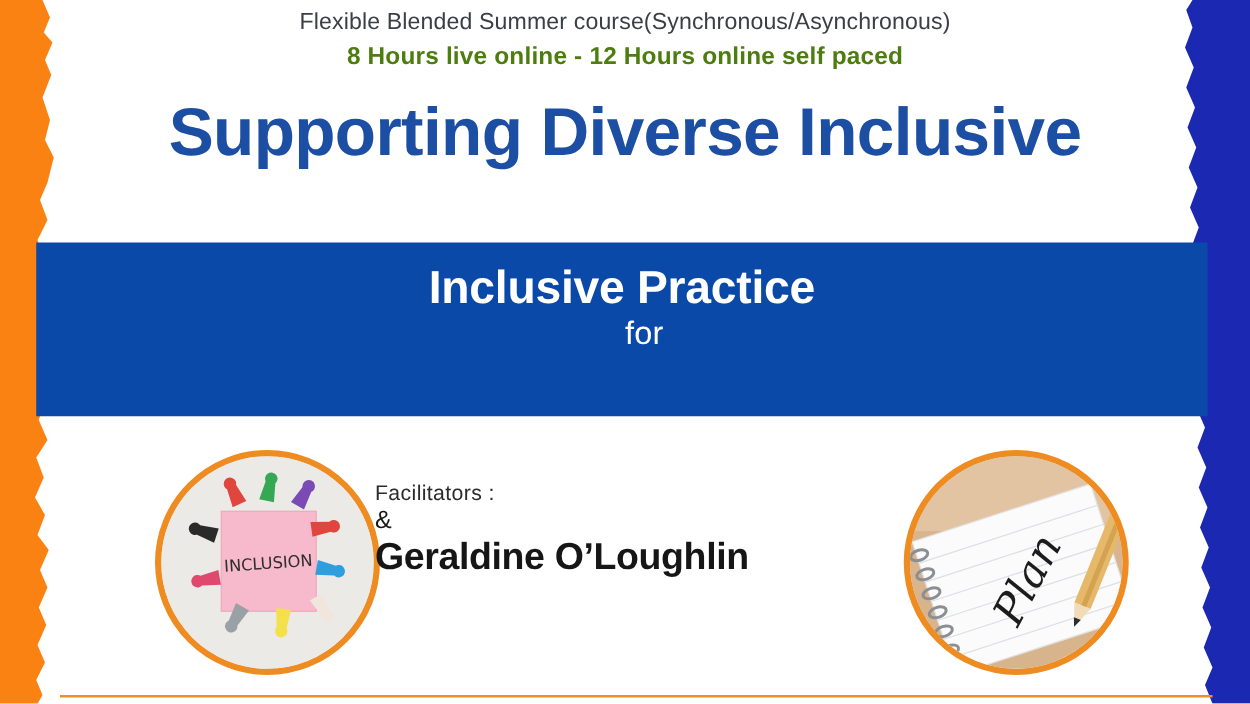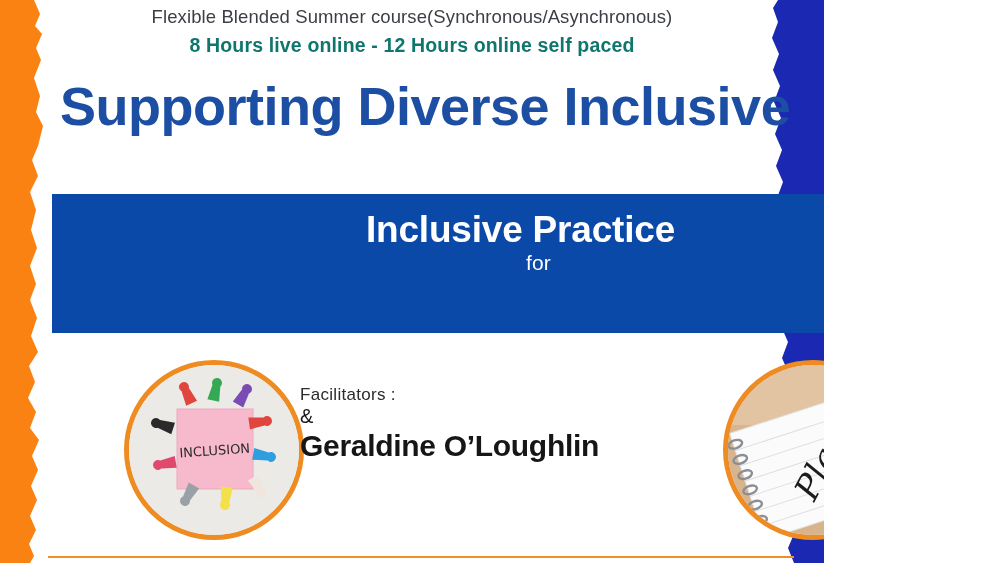--- a/index.html
+++ b/index.html
@@ -3,21 +3,21 @@
 <meta charset="utf-8">
 <title>Supporting Diverse Learners</title>
 <style>
   html, body {
     margin: 0;
     padding: 0;
     background: #ffffff;
   }
   #poster {
     position: relative;
-    width: 824px;
+    width: 1000px;
     height: 563px;
     background: #ffffff;
     overflow: hidden;
     font-family: "Liberation Sans", sans-serif;
     text-decoration: underline;
   }
 
   
   .edge-band {
     position: absolute;
@@ -39,21 +39,21 @@
   .course-line {
     font-size: 18.5px;
     color: #3b3f45;
     letter-spacing: 0.1px;
     line-height: 1.45;
     white-space: nowrap;
   }
   .hours-line {
     font-size: 19.5px;
     font-weight: bold;
-    color: #0f766e;
+    color: #4d7c0f;
     letter-spacing: 0.15px;
     line-height: 1.4;
     margin-top: 1px;
     white-space: nowrap;
   }
 
   
   .main-title {
     position: absolute;
     left: 60px;
@@ -64,42 +64,42 @@
     font-weight: bold;
     color: #1c4ea3;
     letter-spacing: -0.5px;
     line-height: 1.05;
     white-space: nowrap;
   }
 
   
   .banner {
     position: absolute;
-    left: 52px;
+    left: 29px;
     top: 194px;
     width: 937px;
     height: 139px;
     background: #0b49a9;
   }
   .banner-inner {
     position: absolute;
     left: 0;
     right: 0;
     top: 16px;
     text-align: center;
     color: #ffffff;
   }
   .banner-l1 {
     font-size: 37px;
     font-weight: bold;
     line-height: 1.08;
     letter-spacing: -0.2px;
   }
   .banner-l2 {
-    font-size: 21px;
+    font-size: 26px;
     font-weight: normal;
     line-height: 1.25;
     letter-spacing: 0.2px;
     padding-left: 36px;
   }
   .banner-l3 {
     font-size: 37px;
     font-weight: bold;
     line-height: 1.12;
     letter-spacing: -0.2px;

